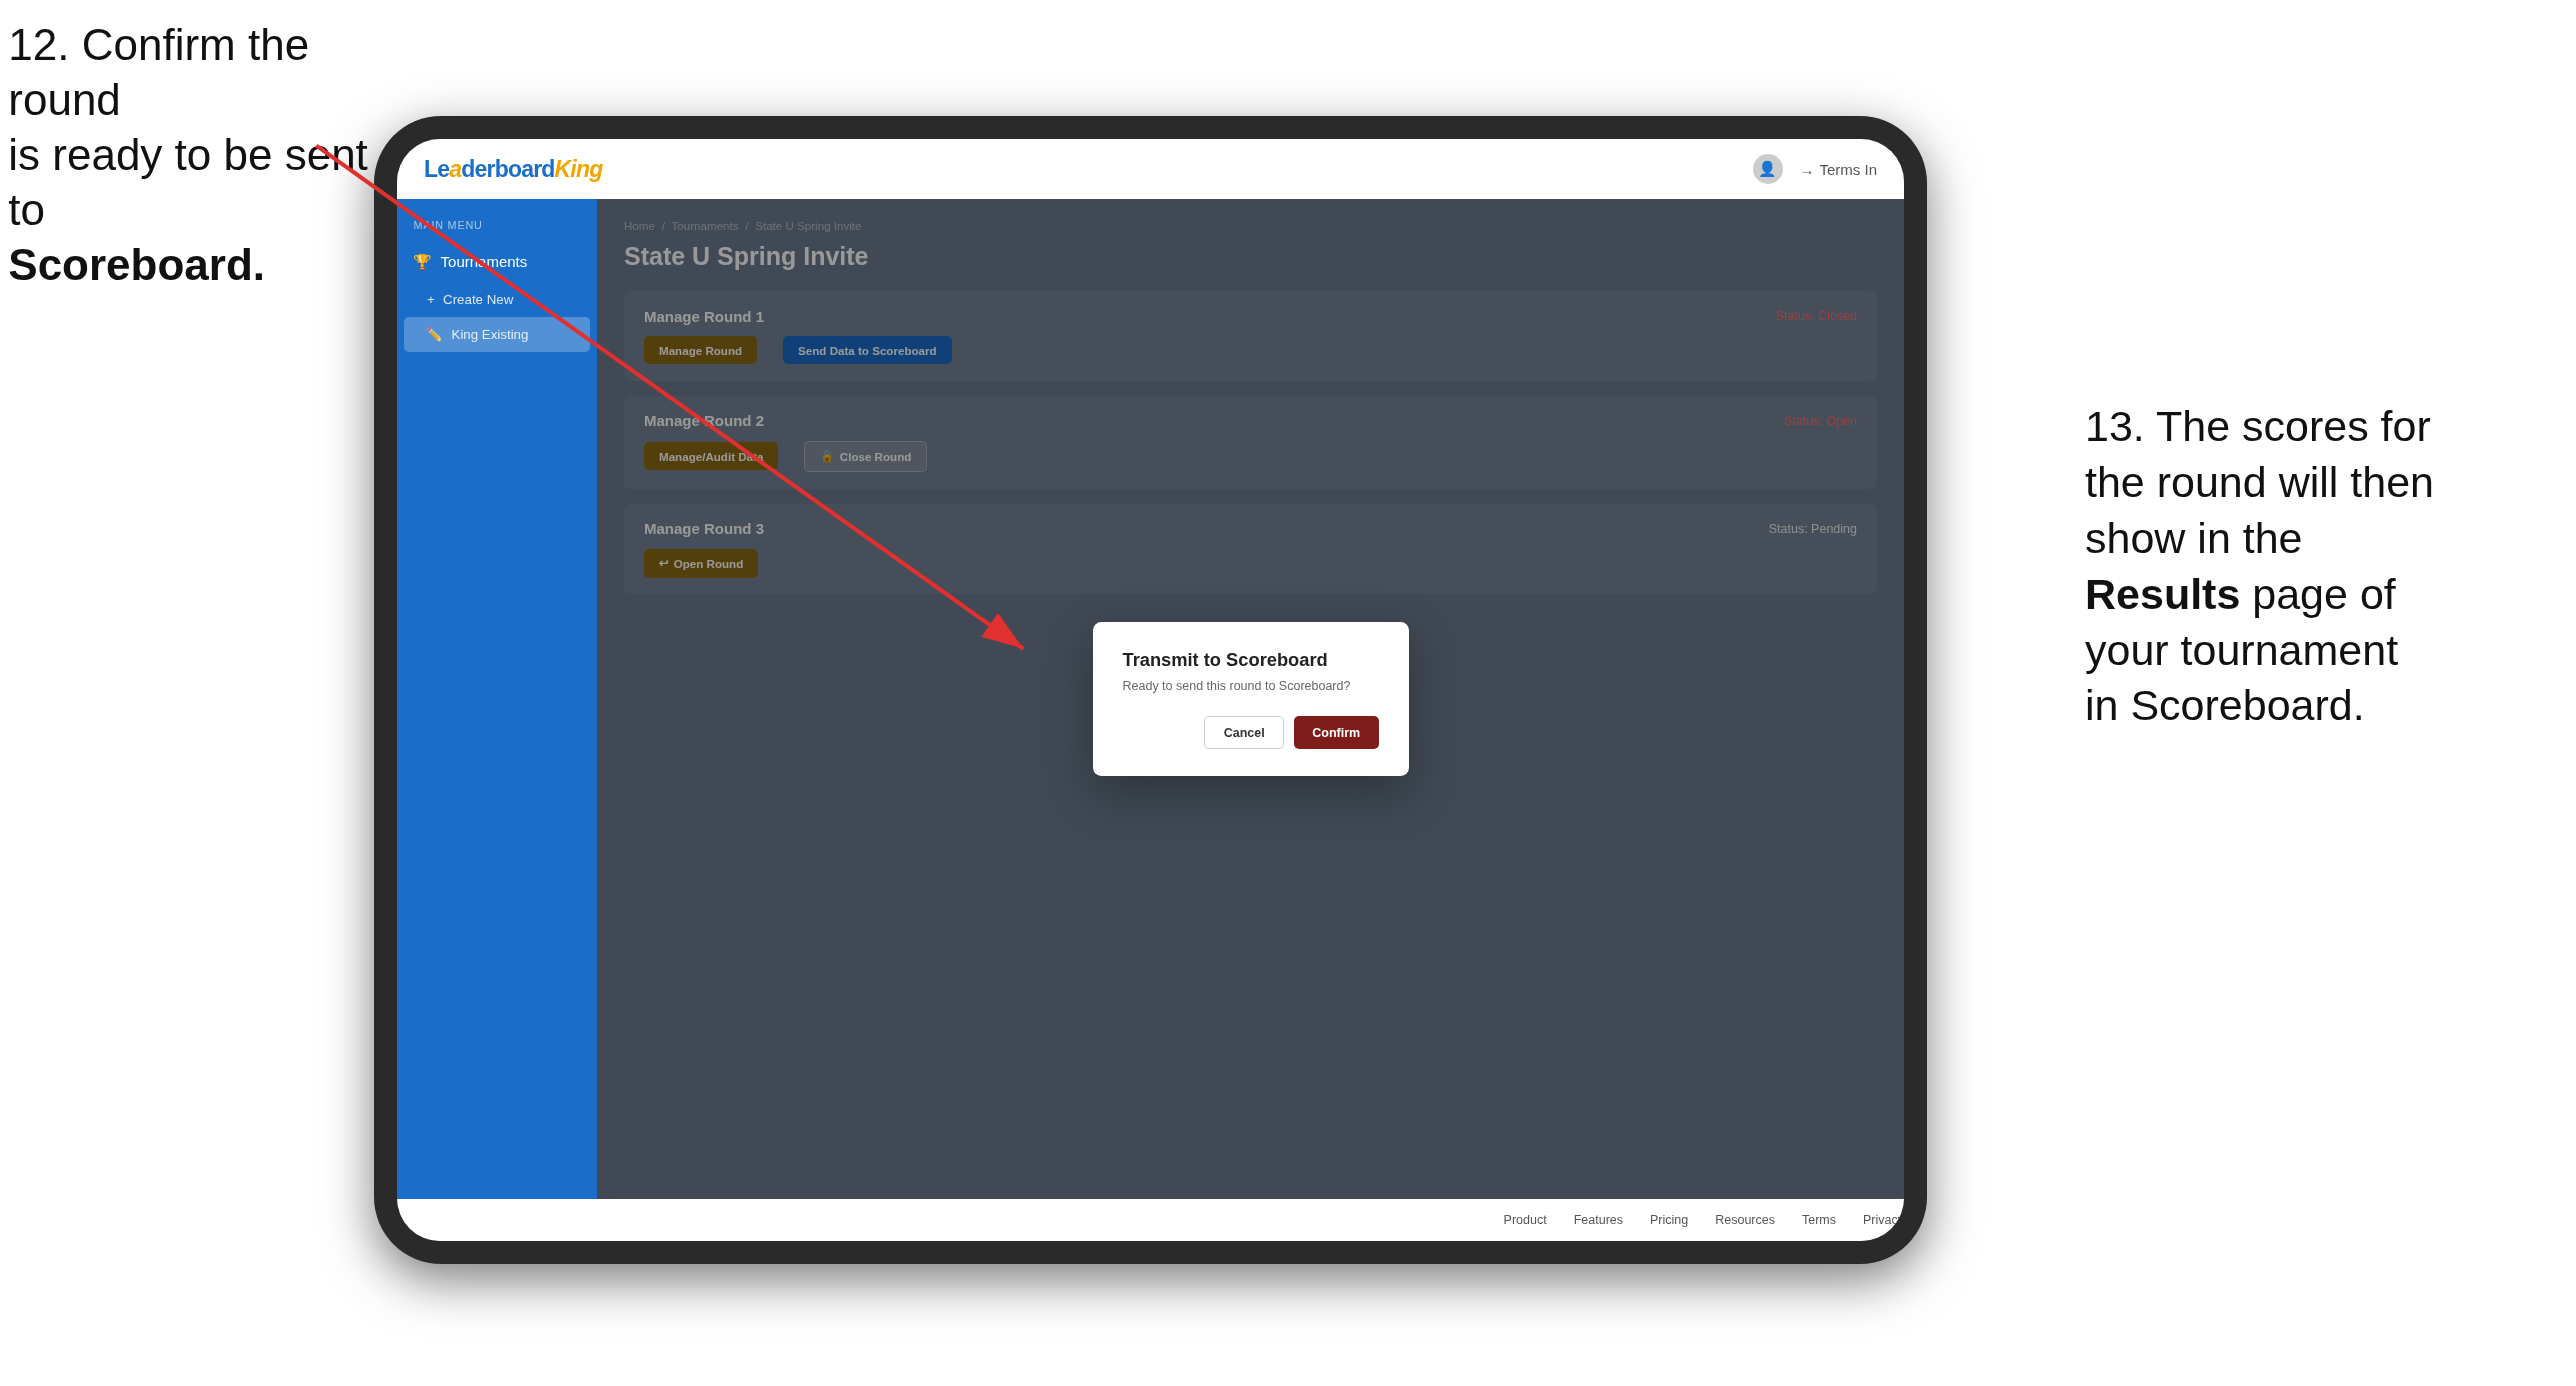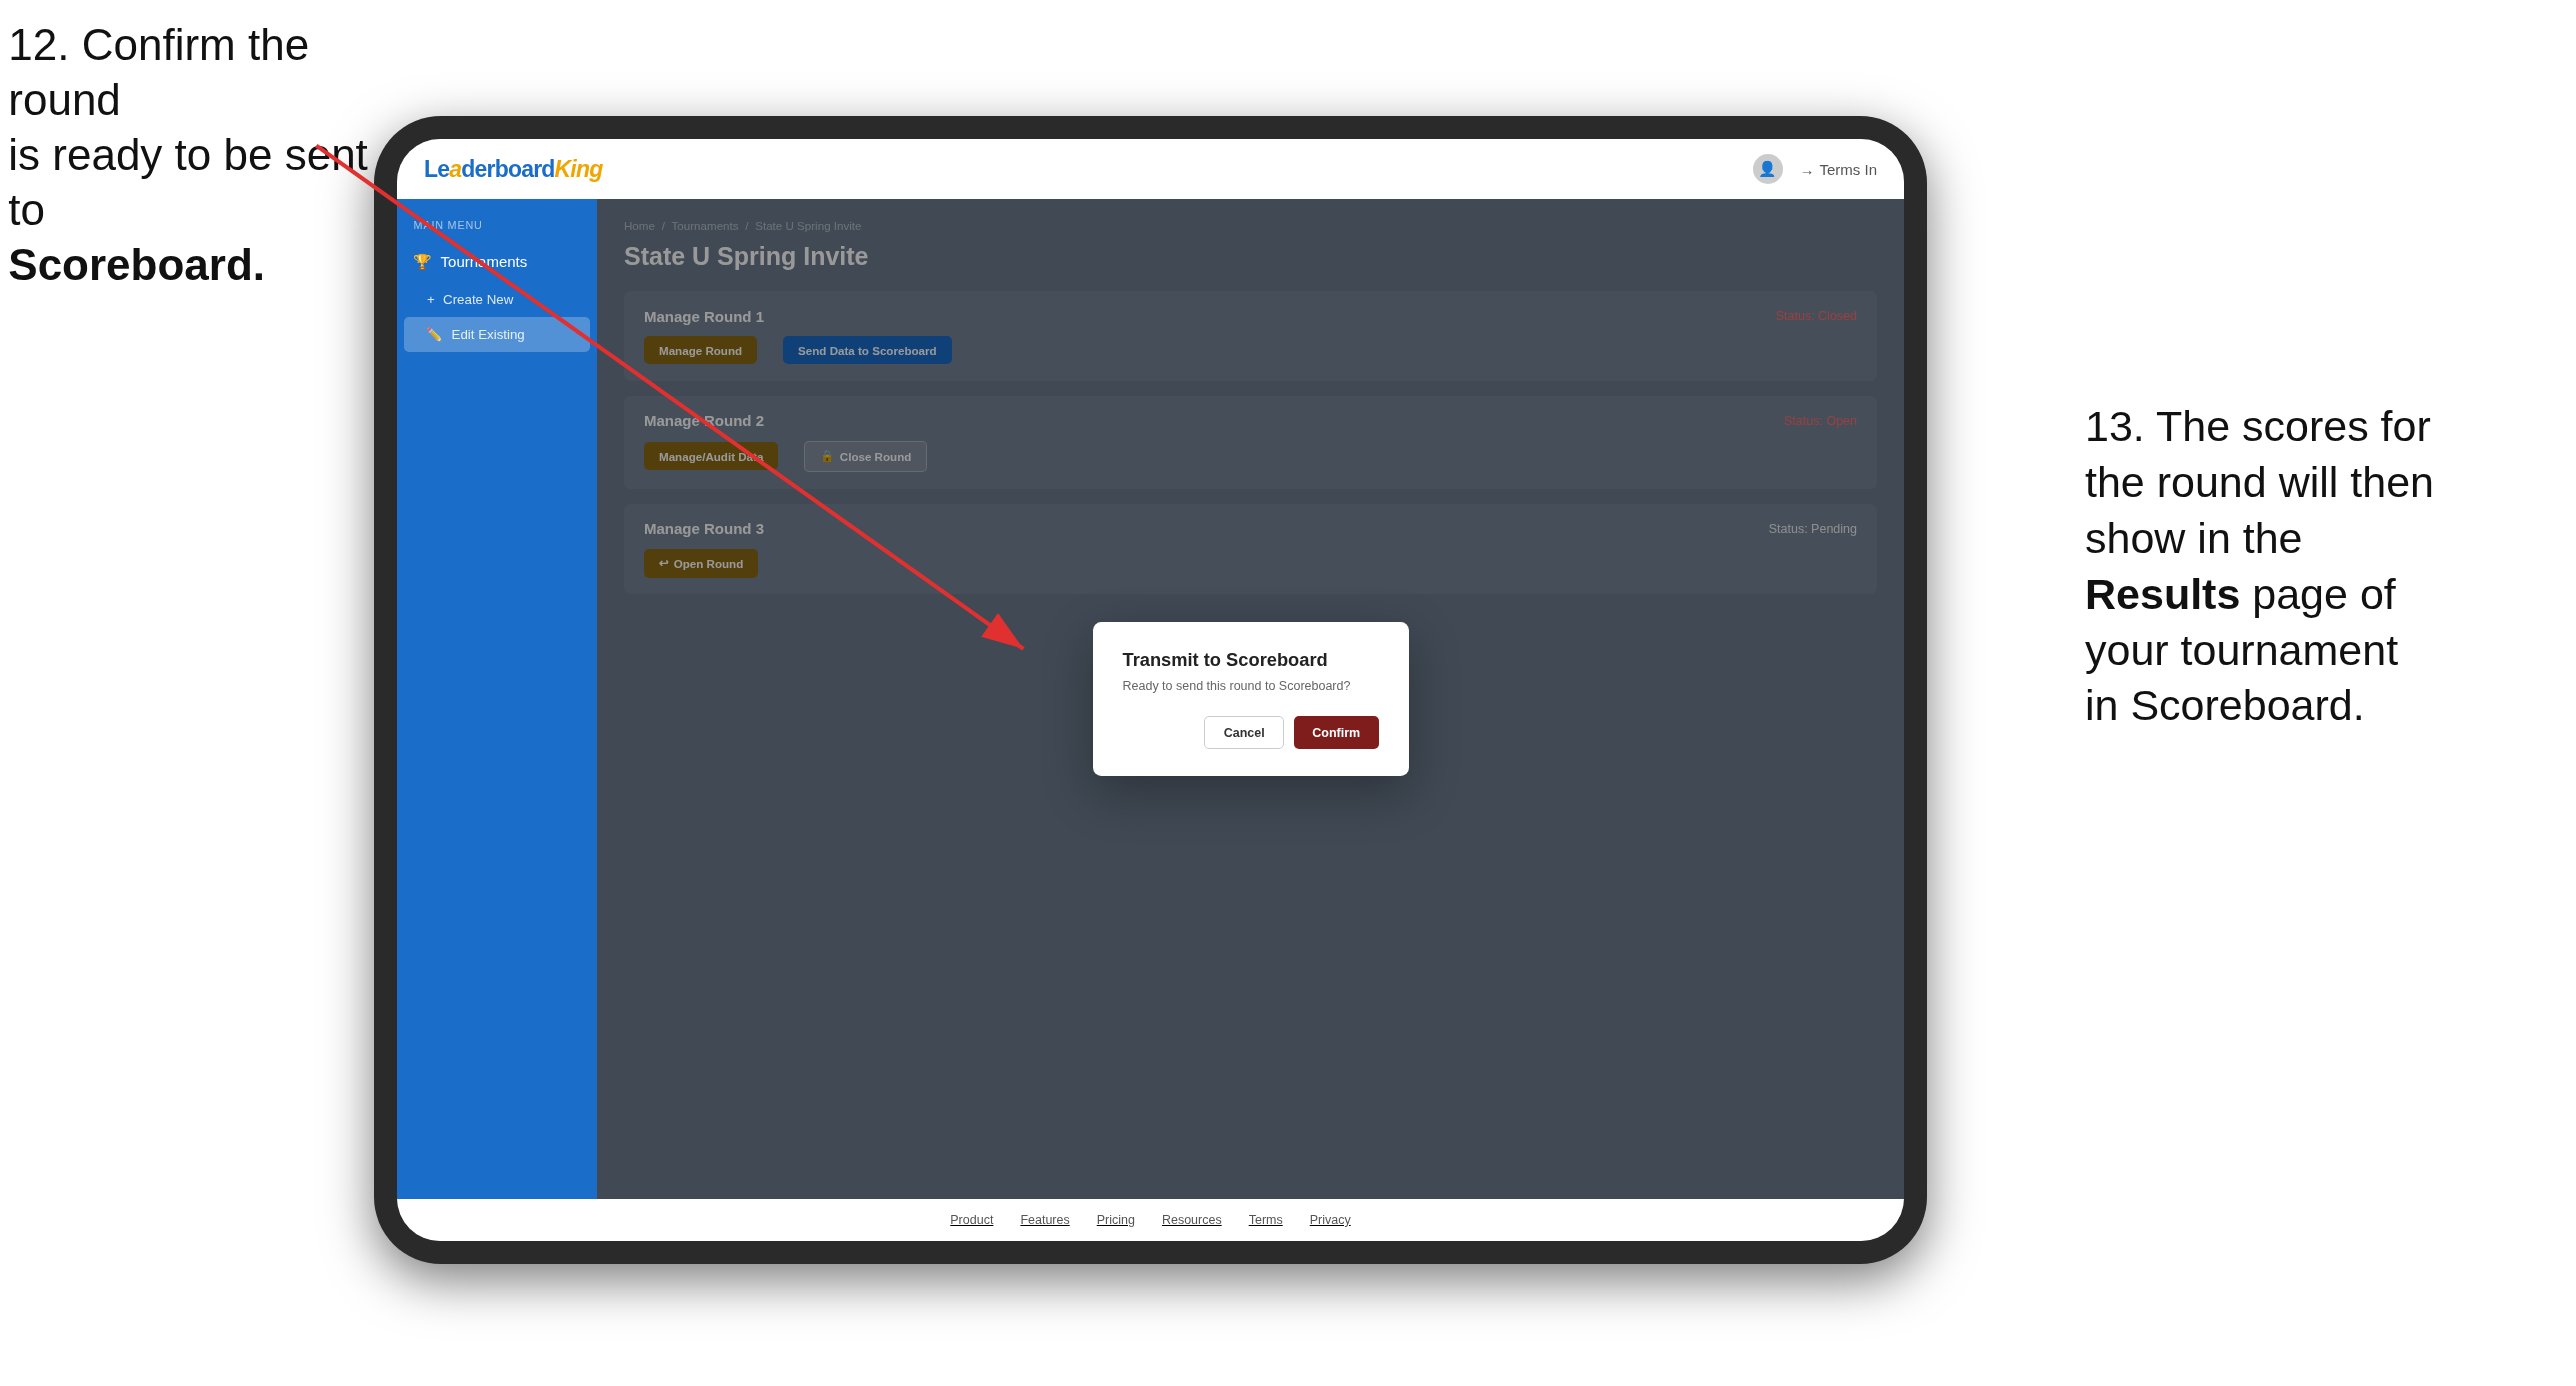--- a/index.html
+++ b/index.html
@@ -240,26 +240,25 @@
       color: #fff;
       border: 0.8px solid rgba(255,255,255,0.3);
     }
 
     
     .footer {
       background: #fff;
       height: 42px;
       display: flex;
       align-items: center;
-      justify-content: center;
+      justify-content: flex-end;
       gap: 27px;
       flex-shrink: 0;
       position: relative;
       z-index: 10;
-      text-decoration: underline;
     }
     .footer-link {
       font-size: 12.5px;
       color: #555;
     }
 
     
     .modal-overlay {
       position: absolute;
       top: 0; left: 0; right: 0; bottom: 0;
@@ -358,21 +357,21 @@
         <div class="sidebar-item">
           <span>🏆</span>
           <span>Tournaments</span>
         </div>
         <div class="sidebar-sub-item">
           <span>+</span>
           <span>Create New</span>
         </div>
         <div class="sidebar-sub-item active">
           <span>✏️</span>
-          <span>Edit Existing</span>
+          <span>King Existing</span>
         </div>
       </div>
 
       <div class="content-area">
         <div class="breadcrumb">
           <span>Home</span>
           <span>/</span>
           <span>Tournaments</span>
           <span>/</span>
           <span>State U Spring Invite</span>

